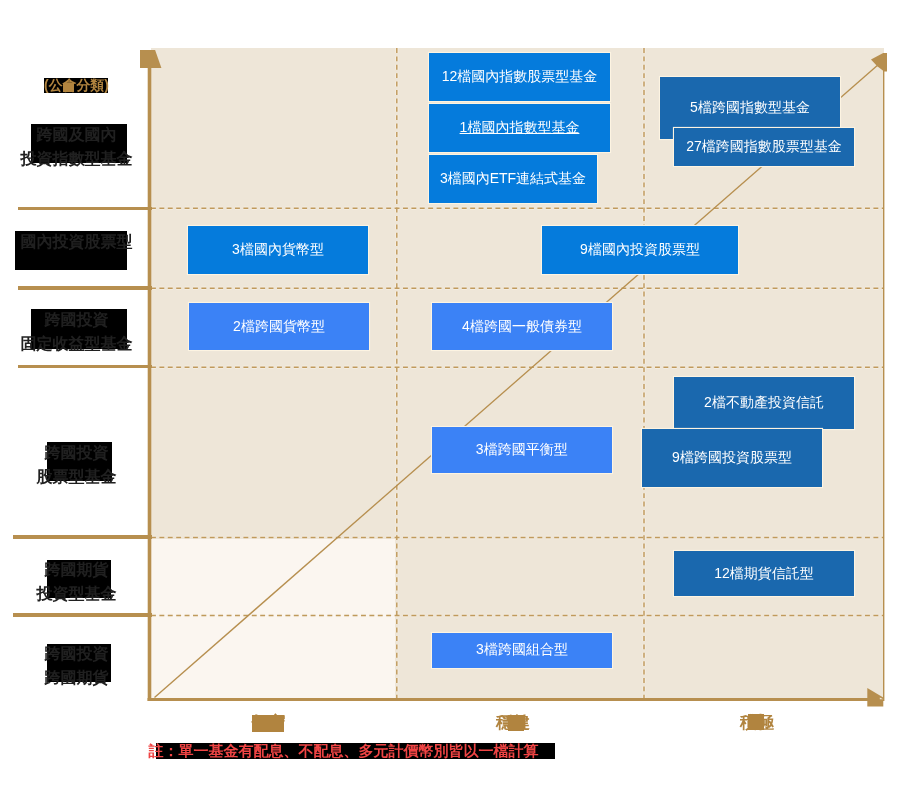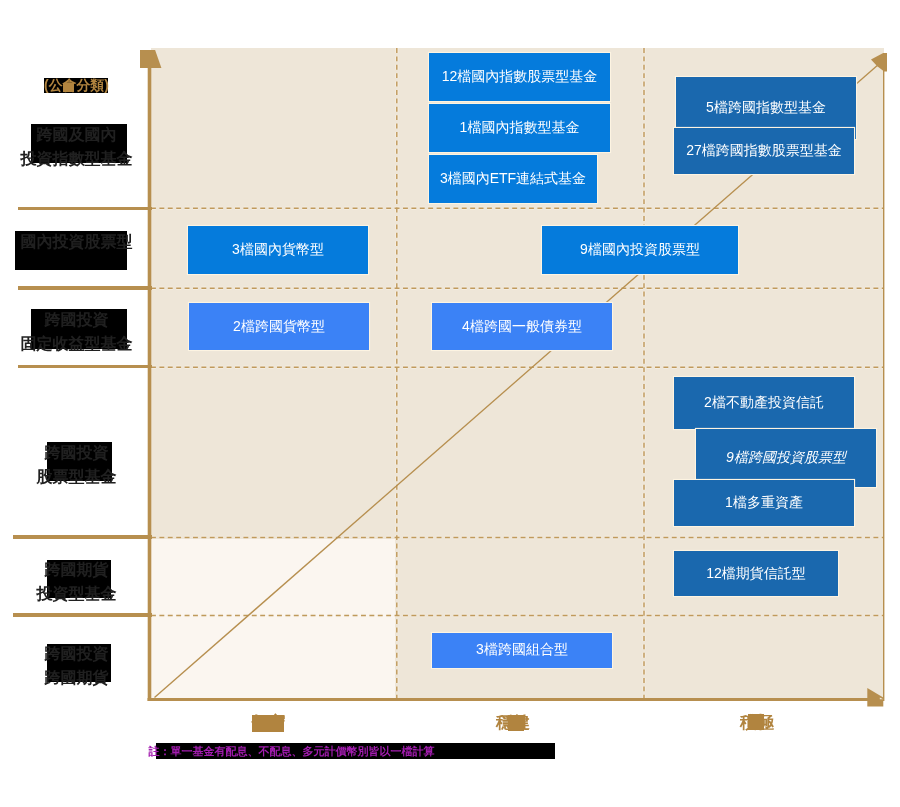--- a/index.html
+++ b/index.html
@@ -37,21 +37,21 @@
           color:#b1843f;white-space:nowrap;line-height:15.3px;}
   .ytbg{position:absolute;background:#000;}
   .ytblob{position:absolute;background:#b1843f;}
 
   
   .xlab{position:absolute;font-size:17px;font-weight:700;color:#b1843f;
         white-space:nowrap;line-height:20px;}
   .xhl{position:absolute;background:#b1843f;}
 
   
-  .note{position:absolute;font-size:11px;font-weight:700;color:#a21caf;
+  .note{position:absolute;font-size:15px;font-weight:700;color:#ef4444;
         white-space:nowrap;line-height:18px;}
   .nhl{position:absolute;background:#000;}
 </style>
 </head>
 <body>
 
 <div id="stage">
 
   <div class="plotbg"></div>
   <div class="plotbg-light"></div>
@@ -131,32 +131,32 @@
   <div class="rlab" style="left:0px;top:558px;width:153px;">
     <div>跨國期貨</div>
     <div>投資型基金</div>
   </div>
   <div class="rlab" style="left:0px;top:642px;width:153px;">
     <div>跨國投資</div>
     <div>跨國期貨</div>
   </div>
 
   <div class="bx d" style="left:429px;top:53px;width:181px;height:48px;">12檔國內指數股票型基金</div>
-  <div class="bx d" style="left:429px;top:104px;width:181px;height:48px;">1檔國內指數型基金</div>
+  <div class="bx d" style="left:429px;top:104px;width:181px;height:48px;text-decoration:underline;">1檔國內指數型基金</div>
   <div class="bx d" style="left:429px;top:155px;width:168px;height:48px;">3檔國內ETF連結式基金</div>
-  <div class="bx m" style="left:676px;top:77px;width:180px;height:62px;">5檔跨國指數型基金</div>
-  <div class="bx m" style="left:674px;top:128px;width:180px;height:46px;">27檔跨國指數股票型基金</div>
+  <div class="bx m" style="left:660px;top:77px;width:180px;height:62px;">5檔跨國指數型基金</div>
+  <div class="bx m" style="left:674px;top:128px;width:180px;height:38px;">27檔跨國指數股票型基金</div>
   <div class="bx d" style="left:188px;top:226px;width:180px;height:48px;">3檔國內貨幣型</div>
   <div class="bx d" style="left:542px;top:226px;width:196px;height:48px;">9檔國內投資股票型</div>
   <div class="bx l" style="left:189px;top:303px;width:180px;height:47px;">2檔跨國貨幣型</div>
   <div class="bx l" style="left:432px;top:303px;width:180px;height:47px;">4檔跨國一般債券型</div>
   <div class="bx m" style="left:674px;top:377px;width:180px;height:52px;">2檔不動產投資信託</div>
-  <div class="bx m" style="left:696px;top:428.5px;width:180px;height:58px;font-style:italic;">9檔跨國投資股票型</div>
-  <div class="bx m" style="left:674px;top:479.6px;width:180px;height:46px;">1檔多重資產</div>
-  <div class="bx m" style="left:674px;top:551.1px;width:164px;height:45px;">12檔期貨信託型</div>
+  <div class="bx m" style="left:642px;top:428.5px;width:180px;height:58px;">9檔跨國投資股票型</div>
+  <div class="bx l" style="left:431.5px;top:427.2px;width:180.5px;height:46.2px;">3檔跨國平衡型</div>
+  <div class="bx m" style="left:674px;top:551.1px;width:180px;height:45px;">12檔期貨信託型</div>
   <div class="bx l" style="left:432px;top:632.9px;width:180px;height:35px;">3檔跨國組合型</div>
 
   <div class="xlab" style="left:251.5px;top:712.5px;">保守</div>
   <div class="xlab" style="left:495.9px;top:712.5px;">穩健</div>
   <div class="xlab" style="left:740px;top:712.5px;">積極</div>
   <div class="xhl" style="left:252px;top:714.7px;width:32px;height:17px;"></div>
   <div class="xhl" style="left:508px;top:714.9px;width:15.6px;height:16.5px;"></div>
   <div class="xhl" style="left:747.5px;top:714px;width:16.5px;height:16px;"></div>
 
   <div class="nhl" style="left:155.6px;top:743px;width:399.7px;height:15.6px;"></div>

